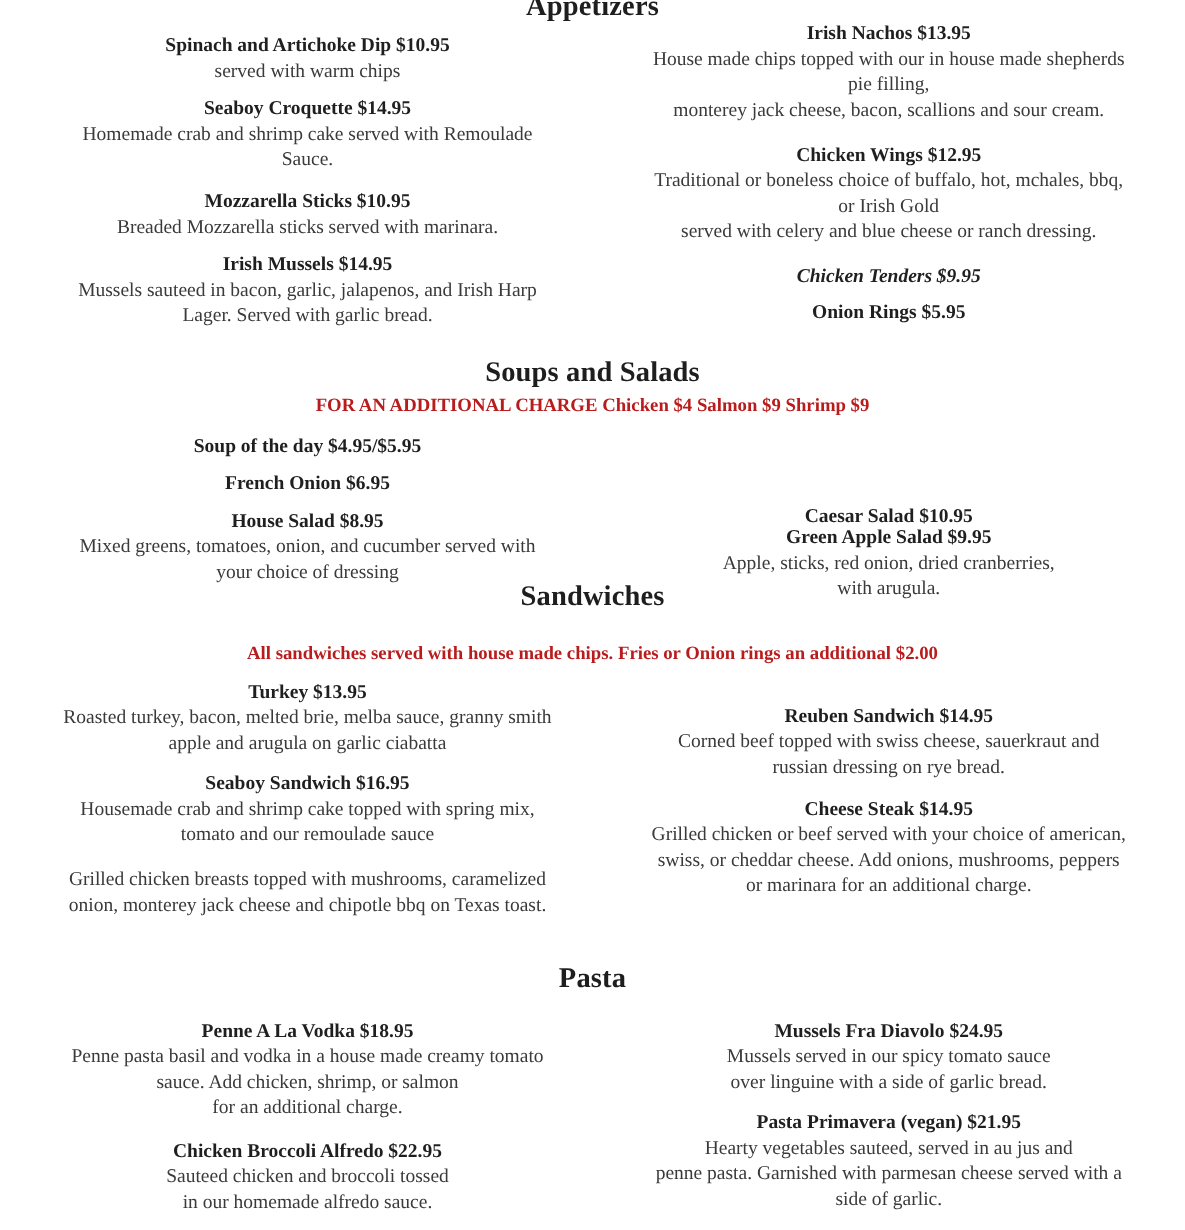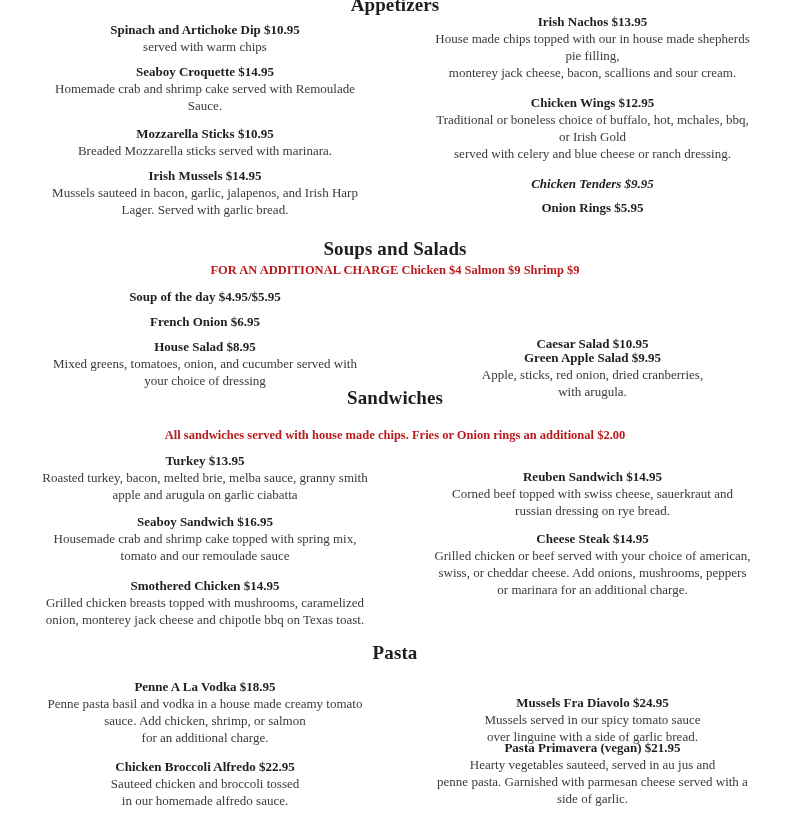--- a/index.html
+++ b/index.html
@@ -137,21 +137,20 @@
       <span class="item-name">Turkey $13.95</span>
       <span class="item-desc">Roasted turkey, bacon, melted brie, melba sauce, granny smith
 apple and arugula on garlic ciabatta</span>
     </div>
     <div class="item" style="top:61px;">
       <span class="item-name">Seaboy Sandwich $16.95</span>
       <span class="item-desc">Housemade crab and shrimp cake topped with spring mix,
 tomato and our remoulade sauce</span>
     </div>
     <div class="item" style="top:125px;">
-      <span class="item-name">Smothered Chicken $14.95</span>
       <span class="item-desc">Grilled chicken breasts topped with mushrooms, caramelized
 onion, monterey jack cheese and chipotle bbq on Texas toast.</span>
     </div>
   </div>
 
   <div class="col right" style="top:468px;">
     <div class="item" style="top:0px;">
       <span class="item-name">Reuben Sandwich $14.95</span>
       <span class="item-desc">Corned beef topped with swiss cheese, sauerkraut and
 russian dressing on rye bread.</span>
@@ -174,21 +173,21 @@
 for an additional charge.</span>
     </div>
     <div class="item" style="top:80px;">
       <span class="item-name">Chicken Broccoli Alfredo $22.95</span>
       <span class="item-desc">Sauteed chicken and broccoli tossed
 in our homemade alfredo sauce.</span>
     </div>
   </div>
 
   <div class="col right" style="top:678px;">
-    <div class="item" style="top:16px;">
+    <div class="item" style="top:0px;">
       <span class="item-name">Mussels Fra Diavolo $24.95</span>
       <span class="item-desc">Mussels served in our spicy tomato sauce
 over linguine with a side of garlic bread.</span>
     </div>
     <div class="item" style="top:61px;">
       <span class="item-name">Pasta Primavera (vegan) $21.95</span>
       <span class="item-desc">Hearty vegetables sauteed, served in au jus and
 penne pasta. Garnished with parmesan cheese served with a
 side of garlic.</span>
     </div>

